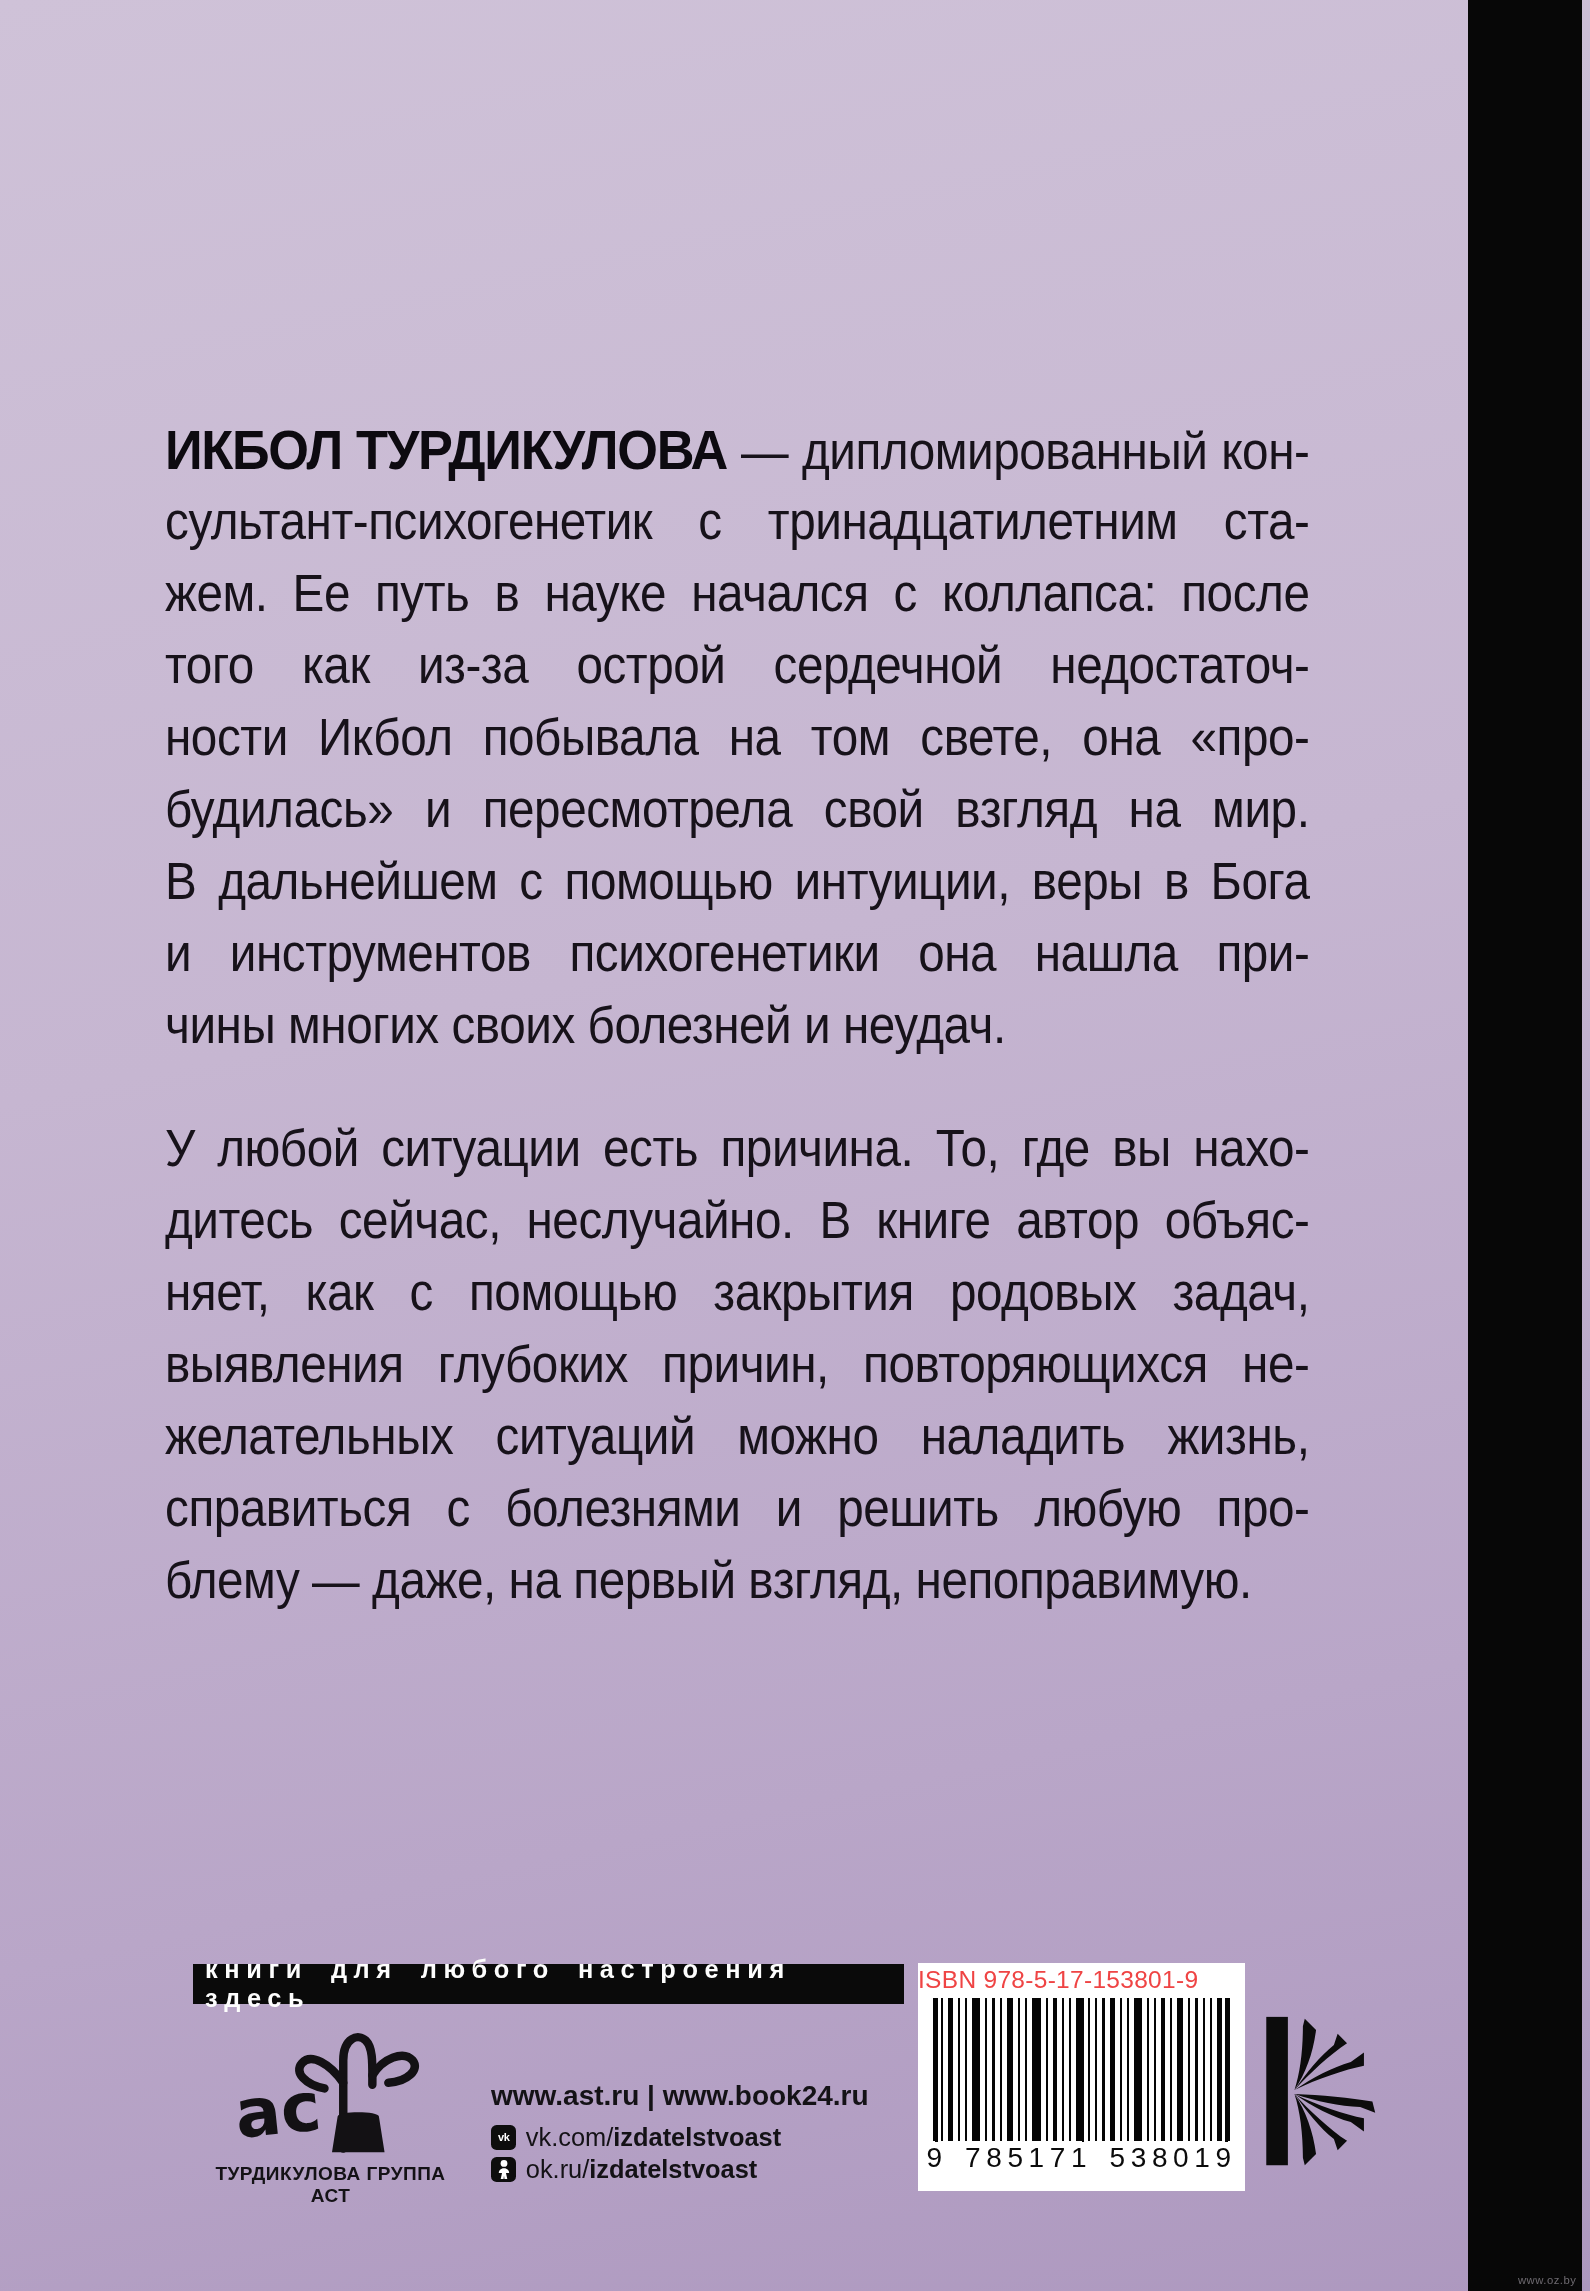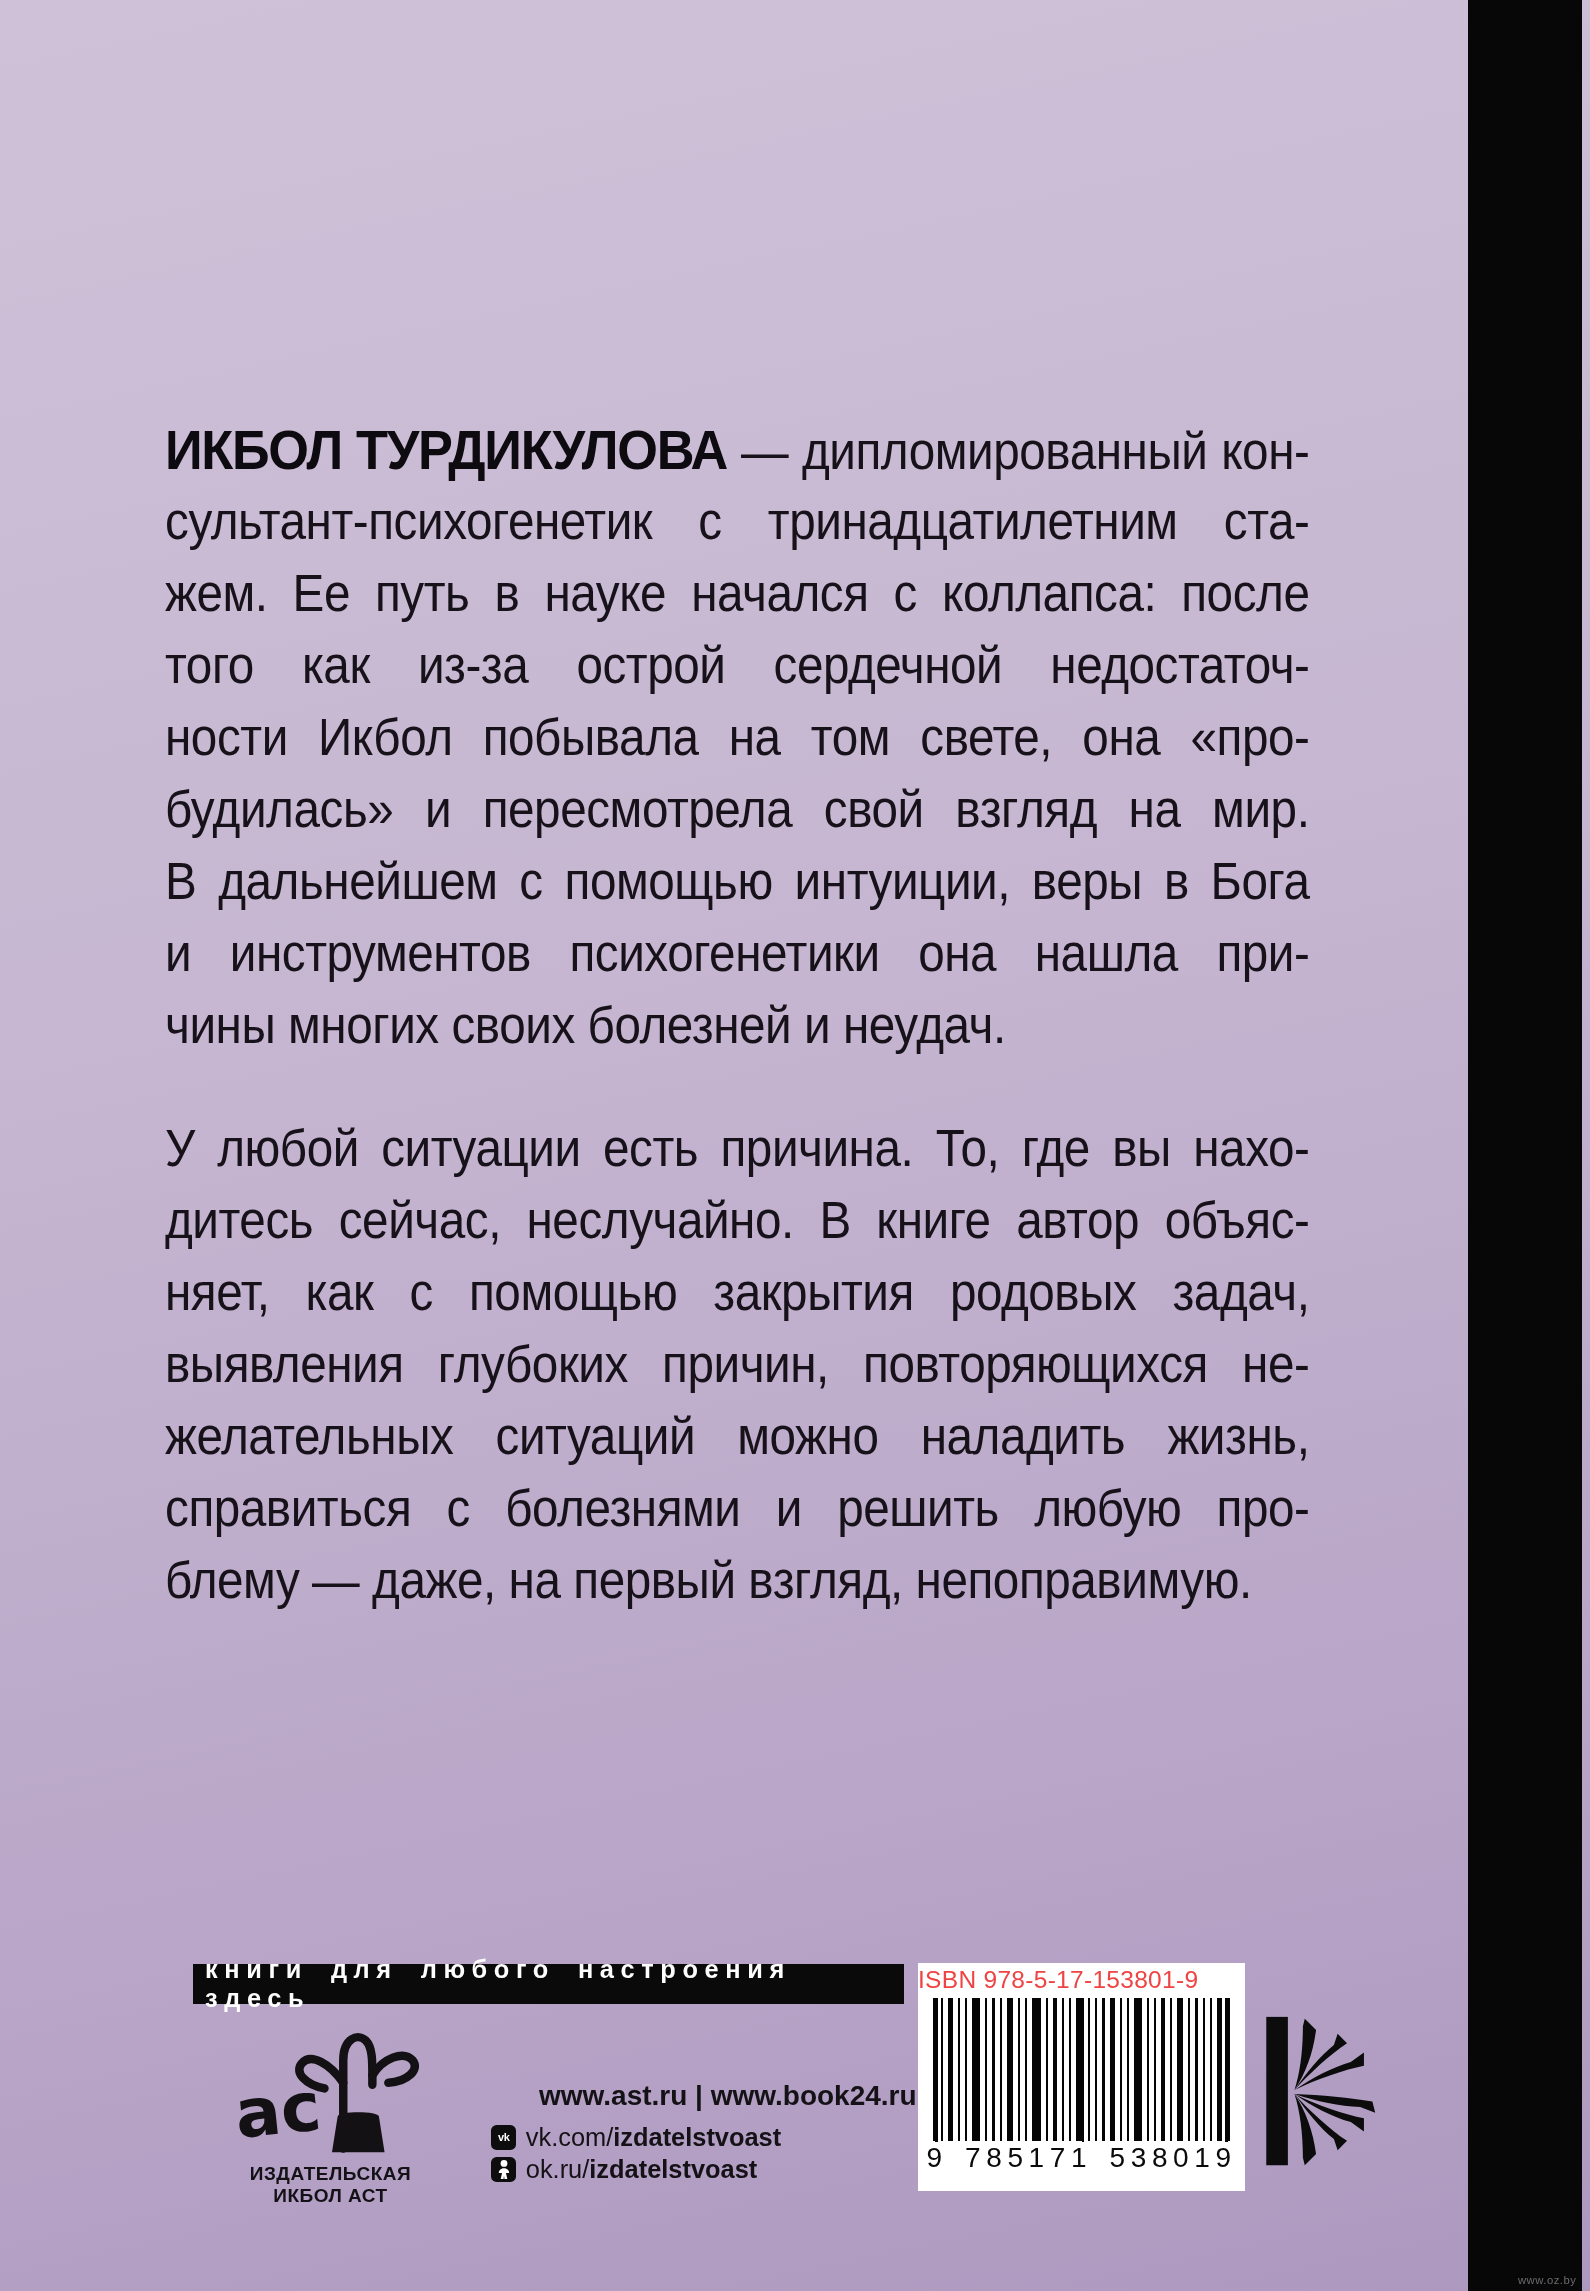--- a/index.html
+++ b/index.html
@@ -37,21 +37,21 @@
   }
 
   
   .ast-logo{position:absolute;left:232px;top:2019px;width:200px;height:137px;}
   .ast-caption{
     position:absolute;left:213px;top:2163px;width:235px;text-align:center;
     font-size:19px;font-weight:700;letter-spacing:0.5px;color:#141216;
   }
 
   
-  .site-line{position:absolute;left:491px;top:2080px;font-size:28px;font-weight:700;color:#141216;margin-left:48px;}
+  .site-line{position:absolute;left:491px;top:2080px;font-size:28px;font-weight:700;color:#141216;}
   .social{position:absolute;left:491px;display:flex;align-items:center;gap:9.4px;font-size:25.4px;color:#141216;}
   .social .lnk b{font-weight:700;}
   #vkRow{top:2123px;}
   #okRow{top:2155px;}
   .soc-icon{
     width:25.4px;height:25.4px;background:#0d0d0d;border-radius:5.6px;flex:0 0 auto;
     display:flex;align-items:center;justify-content:center;color:#fff;
     font-size:11px;font-weight:700;letter-spacing:-0.5px;
   }
 
@@ -104,21 +104,21 @@
 
   <svg class="ast-logo" viewBox="0 0 212 146">
     <g fill="none" stroke="#131114" stroke-width="9" stroke-linecap="round" stroke-linejoin="round">
       <path d="M118 138 L118 44 C118 20 134 15 142 23 C150 31 149 48 149 70"></path>
       <path d="M118 68 C104 48 84 36 74 47 C65 57 78 70 98 74"></path>
       <path d="M149 60 C160 42 182 33 192 44 C200 54 186 67 166 68"></path>
     </g>
     <path d="M112 104 C112 98 156 98 156 104 L162 142 L106 142 Z" fill="#131114"></path>
     <text x="4" y="122" font-family="DejaVu Sans, sans-serif" font-size="72" font-weight="bold" fill="#131114" transform="rotate(-6 50 110)">ас</text>
   </svg>
-  <div class="ast-caption">ИЗДАТЕЛЬСКАЯ ИКБОЛ АСТ</div>
+  <div class="ast-caption">ТУРДИКУЛОВА ГРУППА АСТ</div>
 
   <div class="site-line">www.ast.ru | www.book24.ru</div>
 
   <div class="social" id="vkRow">
     <div class="soc-icon">vk</div>
     <span class="lnk"><span>vk.com/</span><b>izdatelstvoast</b></span>
   </div>
 
   <div class="social" id="okRow">
     <div class="soc-icon">

